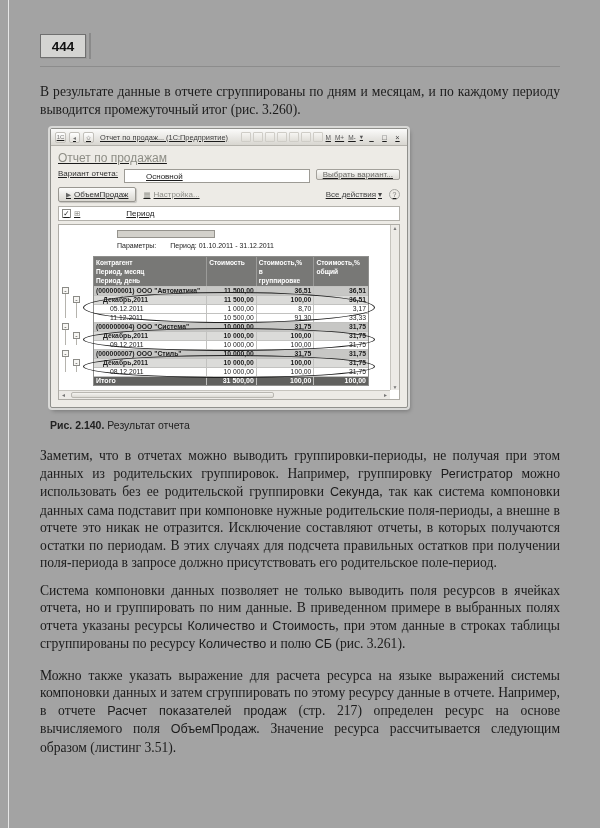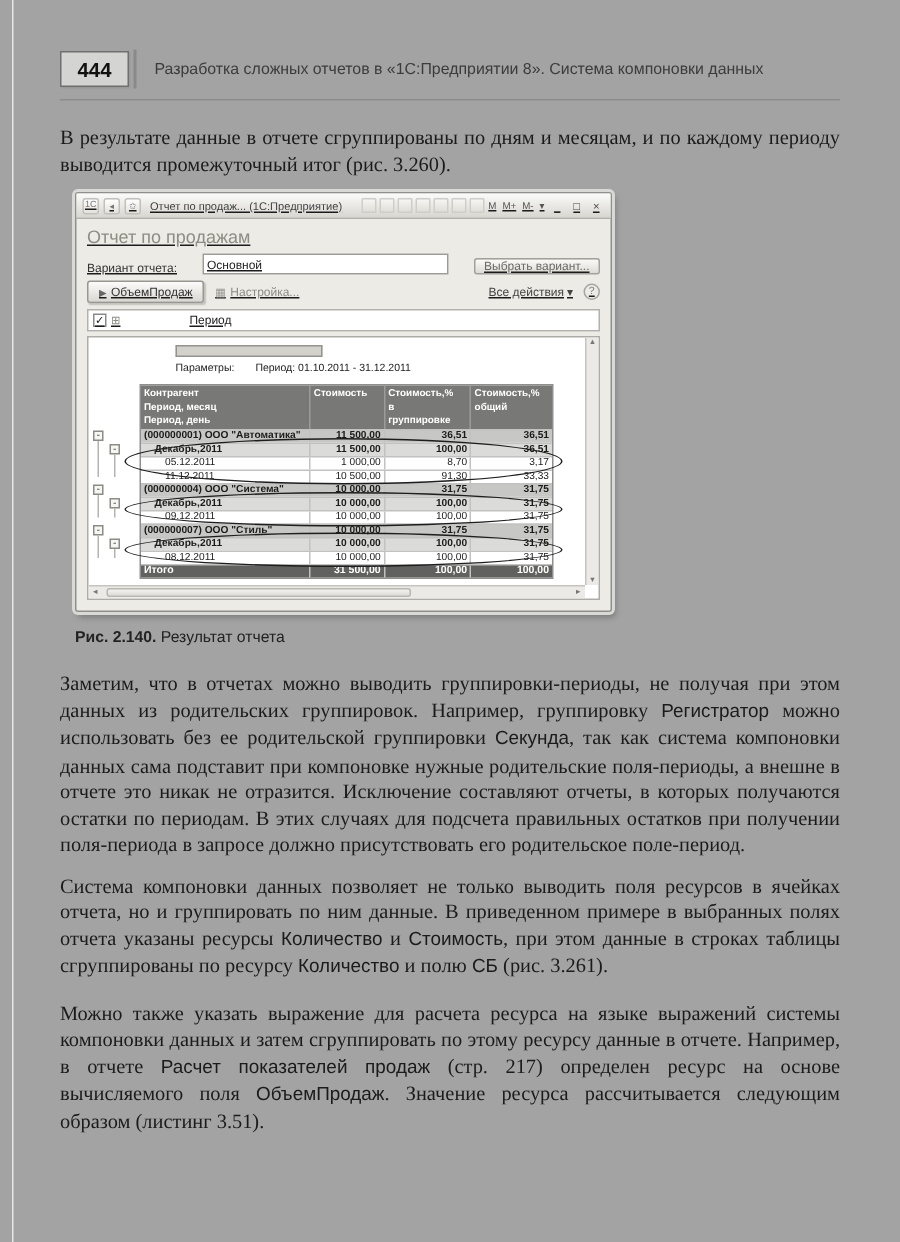--- a/index.html
+++ b/index.html
@@ -37,24 +37,24 @@
             background:linear-gradient(#ffffff,#e3e1db); display:flex; align-items:center;
             justify-content:center; font-size:6px; color:#777; flex:0 0 auto; }
   .tb-title { font-size:7.4px; color:#3f3f3f; margin:0 3px; white-space:nowrap; }
   .tb-tools { display:flex; gap:2px; margin-left:auto; align-items:center; }
   .tb-tool { width:10px; height:10px; border:1px solid #cfcdc7; border-radius:1px;
              background:linear-gradient(#f6f5f2,#e0ded8); }
   .tb-m { font-size:6.5px; color:#555; padding:0 1px; }
   .tb-win { font-size:7.5px; color:#444; width:11px; text-align:center; }
 
   .form-title { font-size:12px; color:#8d8d85; padding:5px 7px 2px; }
-  .variant-row { display:flex; align-items:flex-end; gap:17px; margin:2px 7px; }
+  .variant-row { display:flex; align-items:flex-start; gap:6px; margin:2px 7px; }
   .vr-label { font-size:8px; color:#333; white-space:nowrap; }
   .vr-input { flex:1; height:14px; background:#fff; border:1px solid #9d9b95;
-              font-size:8px; padding:2px 2px; color:#222; }
+              font-size:8px; padding:2px 21px; color:#222; }
   .vr-btn { font-size:8px; color:#6a6a66; background:linear-gradient(#fafaf8,#dddbd5);
             border:1px solid #a3a19b; border-radius:2px; padding:0 6px; white-space:nowrap; }
 
   .cmd-row { display:flex; align-items:center; gap:7px; margin:4px 7px; }
   .btn-generate { display:flex; gap:3px; align-items:center; font-size:8px; color:#333;
                   background:linear-gradient(#fcfcfb,#d9d7d1); border:1px solid #999791;
                   border-radius:2px; padding:2px 7px; box-shadow:1px 1px 1px rgba(0,0,0,.18); }
   .gen-ico { color:#666; font-size:6.5px; }
   .btn-settings { display:flex; gap:3px; align-items:center; font-size:8px; color:#8c8c86; }
   .set-ico { font-size:7.5px; color:#9a9a94; }
@@ -110,21 +110,20 @@
 </style>
 </head>
 <body>
 
 <div class="page">
   <div class="edge-shadow"></div>
 
   <div class="hdr">
     <div class="hdr-num">444</div>
     <div class="hdr-sep"></div>
-    <div class="hdr-title">Разработка сложных отчетов в «1С:Предприятии 8». Система компоновки данных</div>
   </div>
 
   <p class="body-p">В результате данные в отчете сгруппированы по дням и месяцам, и по каждому периоду выводится промежуточный итог (рис. 3.260).</p>
 
   <div class="fig">
     <div class="win">
 
       <div class="tb">
         <div class="tb-ico">1С</div>
         <div class="tb-ico">◂</div>

